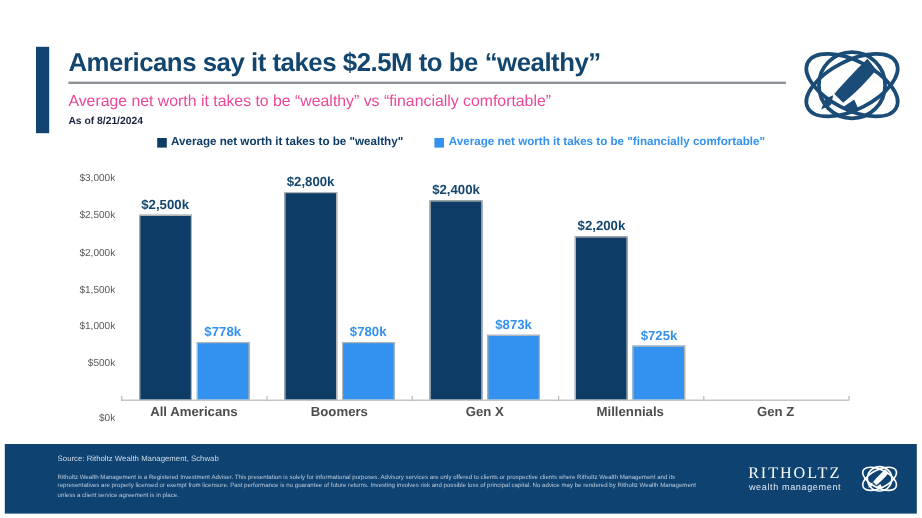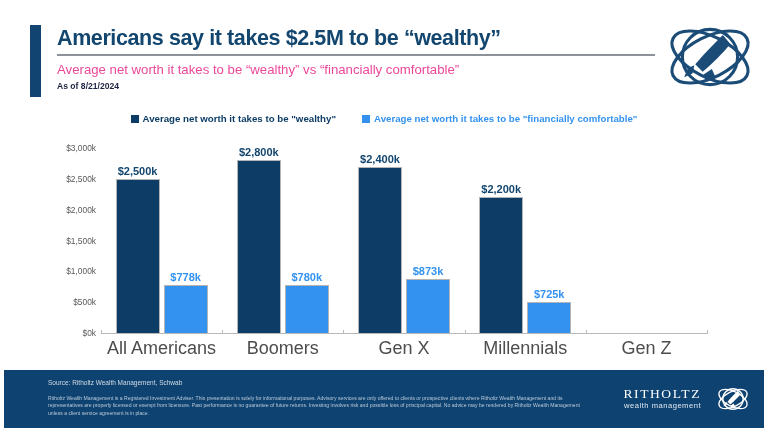--- a/index.html
+++ b/index.html
@@ -12,21 +12,21 @@
 
   body {
     font-family: "Liberation Sans", sans-serif;
     background: #ffffff;
     position: relative;
   }
 
   
   .header {
     position: absolute;
-    left: 0; top: 0;
+    left: 0; top: 14px;
     width: 768px;
     height: 106px;
   }
 
   .accent-bar {
     position: absolute;
     left: 30px;
     top: 25px;
     width: 11px;
     height: 72px;
@@ -198,24 +198,25 @@
     position: absolute;
     left: 101px;
     top: 196px;
     width: 606px;
     height: 20px;
   }
 
   .cat-label {
     position: absolute;
     text-align: center;
-    font-size: 18px;
+    font-size: 11px;
     color: #4d4d4d;
     white-space: nowrap;
     transform: translateX(-50%);
+    font-weight: bold;
   }
 
   
   .footer {
     position: absolute;
     left: 4px;
     top: 370px;
     width: 760px;
     height: 58px;
     background: #0e4271;
@@ -311,21 +312,21 @@
     <span class="legend-label" style="color:#0d3d66">Average net worth it takes to be "wealthy"</span>
   </div>
   <div class="legend-item">
     <span class="legend-swatch" style="background:#3392f0"></span>
     <span class="legend-label" style="color:#3392f0">Average net worth it takes to be "financially comfortable"</span>
   </div>
 </div>
 
 <div class="chart">
   <div class="y-axis" id="y-axis">
-      <div class="y-tick" style="top: 185px;">$0k</div>
+      <div class="y-tick" style="top: 200px;">$0k</div>
       <div class="y-tick" style="top: 154.167px;">$500k</div>
       <div class="y-tick" style="top: 123.333px;">$1,000k</div>
       <div class="y-tick" style="top: 92.5px;">$1,500k</div>
       <div class="y-tick" style="top: 61.6667px;">$2,000k</div>
       <div class="y-tick" style="top: 30.8333px;">$2,500k</div>
       <div class="y-tick" style="top: 0px;">$3,000k</div>
     </div>
   <div class="plot" id="plot">
       <div class="group" style="left: 14.6px; width: 92px;">
         <div class="bar dark" style="left: 0px; width: 44px; height: 154.167px;">
@@ -348,21 +349,21 @@
           <span class="bar-label dark">$2,400k</span>
         </div>
         <div class="bar light" style="left: 48px; width: 44px; height: 53.835px; padding-left: 12px;">
           <span class="bar-label light">$873k</span>
         </div>
       </div>
       <div class="group" style="left: 378.2px; width: 92px;">
         <div class="bar dark" style="left: 0px; width: 44px; height: 135.667px;">
           <span class="bar-label dark">$2,200k</span>
         </div>
-        <div class="bar light" style="left: 48px; width: 44px; height: 31px;">
+        <div class="bar light" style="left: 48px; width: 44px; height: 45px;">
           <span class="bar-label light">$725k</span>
         </div>
       </div>
     </div>
   <div class="axis-line"></div>
   <div id="ticks">
       <div class="tick-mark" style="left: 101px;"></div>
       <div class="tick-mark" style="left: 222.2px;"></div>
       <div class="tick-mark" style="left: 343.4px;"></div>
       <div class="tick-mark" style="left: 464.6px;"></div>

